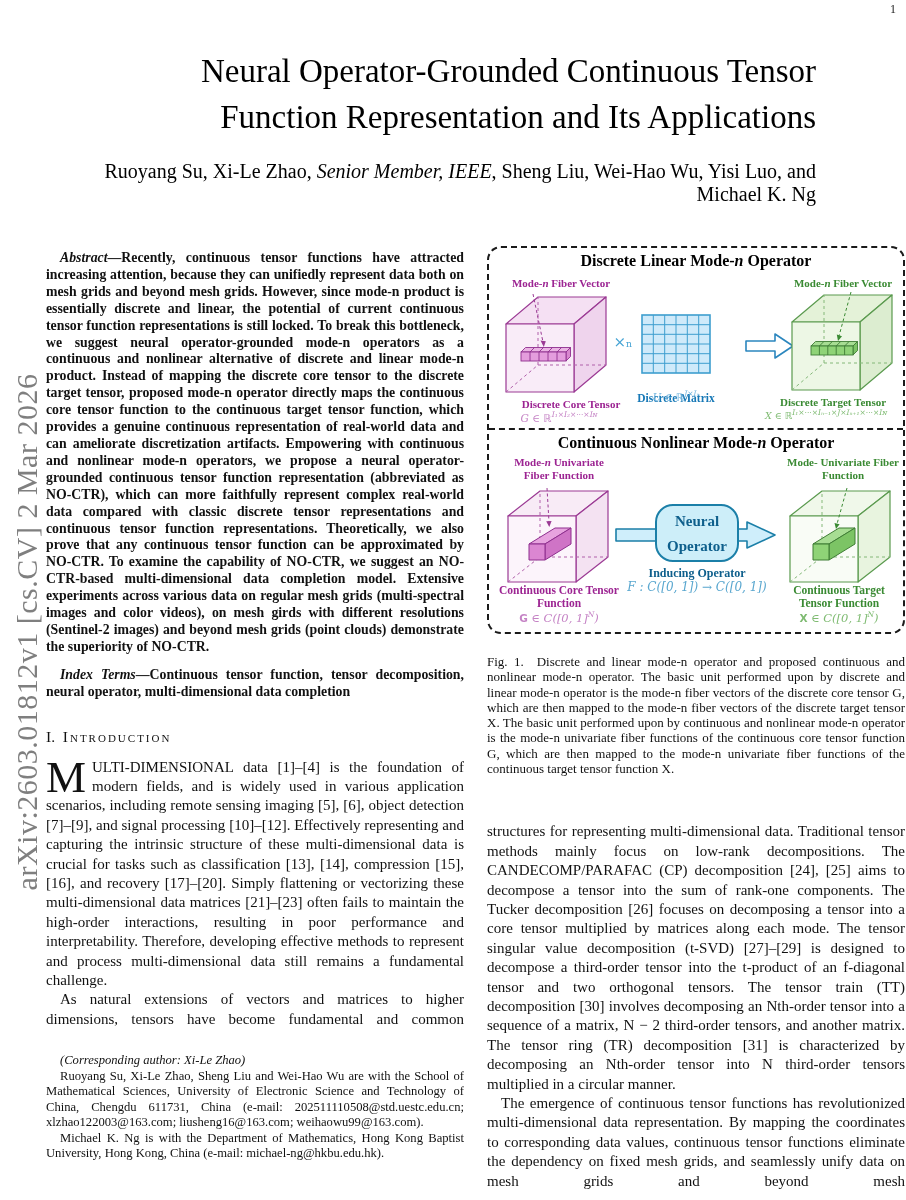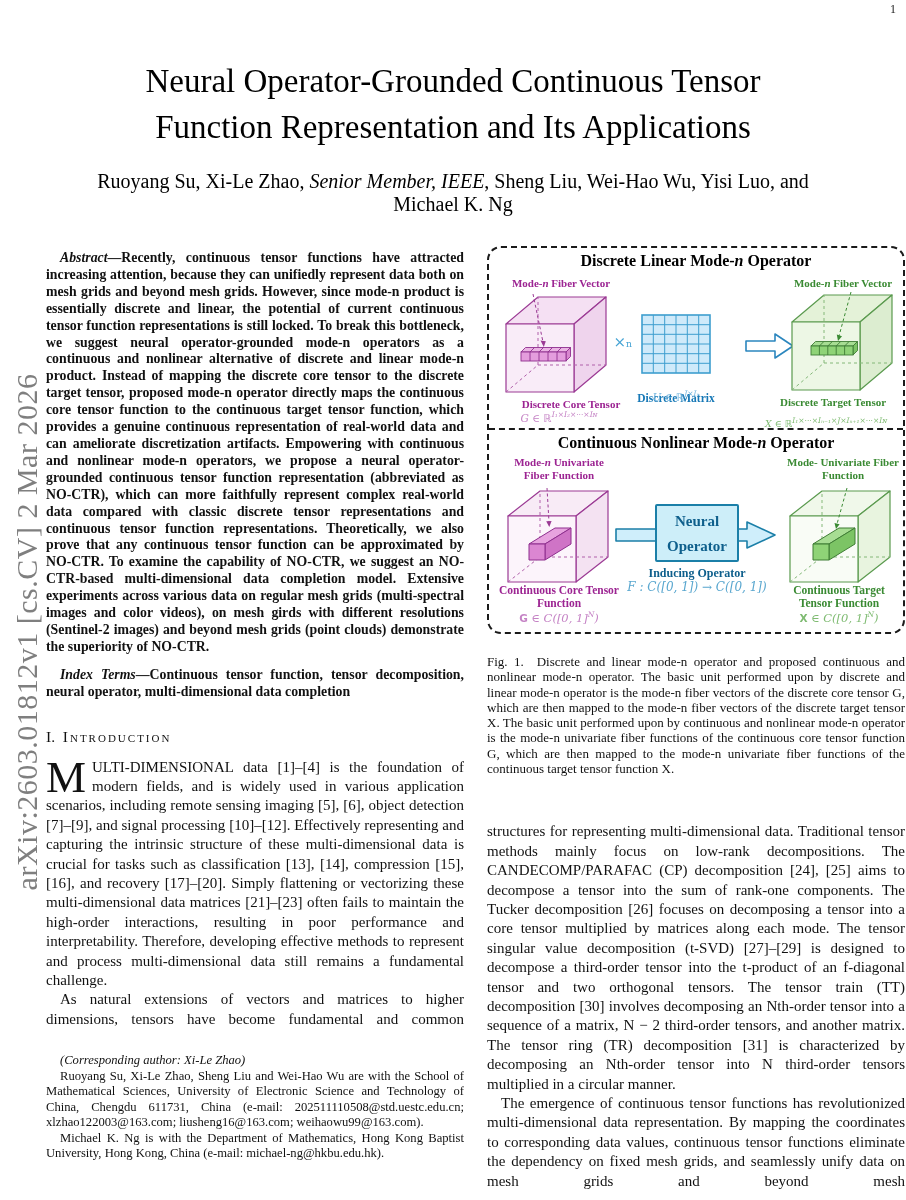--- a/index.html
+++ b/index.html
@@ -7,21 +7,21 @@
     width:906px;height:1200px;background:#ffffff;position:relative;
     font-family:"Liberation Serif","DejaVu Serif",serif;color:#111;
     overflow:hidden;
   }
   .pageno{position:absolute;top:2px;left:890px;font-size:12px;color:#222;}
   .arxiv{
     position:absolute;top:632px;left:27px;transform:translate(-50%,-50%) rotate(-90deg);
     white-space:nowrap;font-size:30px;color:#7f7f7f;letter-spacing:0.5px;
     font-family:"Liberation Serif","DejaVu Serif",serif;
   }
-  .header{position:absolute;top:58px;left:90px;width:726px;text-align:center;}
+  .header{position:absolute;top:48px;left:90px;width:726px;text-align:right;}
   .title{font-size:33px;font-weight:400;line-height:46px;margin:0;color:#000;}
   .authors{margin-top:20px;font-size:20px;color:#000;}
   .col{position:absolute;text-align:justify;}
   .col-left{left:46px;top:250px;width:418px;}
   .col-right{left:487px;top:246px;width:418px;}
   .abstract,.indexterms{
     font-weight:bold;font-size:13.8px;line-height:16.9px;margin:0;
   }
   .indexterms{margin-top:11px;}
   .lead-label{font-style:italic;font-weight:bold;}
@@ -47,21 +47,21 @@
   .grnlabel{color:#3a8a33;font-weight:bold;font-size:11px;line-height:13px;}
   .blulabel{color:#1778b6;font-weight:bold;font-size:11.5px;}
   .formula{font-style:italic;font-size:10.5px;font-family:"DejaVu Serif","DejaVu Sans",serif;}
   .formula sup{font-size:7.5px;}
   .f-mag{color:#c583c5;}
   .f-grn{color:#7fbb72;}
   .f-blu{color:#6fb3dd;}
   .timesn{color:#45a3d4;font-size:15px;font-family:"DejaVu Serif","DejaVu Sans",serif;}
   .neuralbox{
     left:166px;top:256px;width:84px;height:58px;box-sizing:border-box;
-    background:#cdeef9;border:2px solid #1b7fa8;border-radius:2px;
+    background:#cdeef9;border:2px solid #1b7fa8;border-radius:18px;
     color:#0e5f8c;font-weight:bold;font-size:15px;line-height:25px;padding-top:3px;
   }
   .inducing{color:#0e5f8c;font-weight:bold;font-size:12px;}
   .f-induce{color:#5aa7cf;font-size:12px;}
   .caption{font-size:13px;line-height:15.3px;margin-top:20px;text-align:justify;}
   .rightbody{margin-top:46px;}
   svg.cube,svg.mat,svg.barrow{position:absolute;}
 </style>
 </head>
 <body>
@@ -178,21 +178,21 @@
           <line x1="57.6" y1="56" x2="62.1" y2="51.5"></line>
       </g>
       <line x1="64" y1="2" x2="52" y2="46" stroke="#3a8a33" stroke-width="1" stroke-dasharray="3,2.5"></line>
       <polygon points="51,51 49.8,44.5 55,46.2" fill="#3a8a33"></polygon>
     </svg>
 
     <div class="fablock maglabel" style="left:14px;top:150px;width:136px;">Discrete Core Tensor</div>
     <div class="fablock formula f-mag" style="left:2px;top:162px;width:136px;"><span>G ∈ ℝ</span><sup>I₁×I₂×···×Iɴ</sup></div>
 
     <div class="fablock grnlabel" style="left:276px;top:148px;width:136px;">Discrete Target Tensor</div>
-    <div class="fablock formula f-grn" style="left:258px;top:168px;width:158px;font-size:9.5px;"><span>X ∈ ℝ</span><sup>I₁×···×Iₙ₋₁×J×Iₙ₊₁×···×Iɴ</sup></div>
+    <div class="fablock formula f-grn" style="left:258px;top:160px;width:158px;font-size:9.5px;"><span>X ∈ ℝ</span><sup>I₁×···×Iₙ₋₁×J×Iₙ₊₁×···×Iɴ</sup></div>
 
     <div class="divider"></div>
 
     <div class="fablock paneltitle" style="top:186px;"><span>Continuous Nonlinear Mode-</span><i>n</i><span> Operator</span></div>
 
     <div class="fablock maglabel" style="left:14px;top:208px;width:112px;"><span>Mode-</span><i>n</i><span> Univariate Fiber Function</span></div>
     <div class="fablock grnlabel" style="left:298px;top:208px;width:112px;"><span>Mode-</span><i></i><span> Univariate Fiber Function</span></div>
 
     <svg class="cube" style="left:14px;top:238px;" width="112" height="102" viewBox="0 0 112 102">
       <g stroke="#9b3a94" stroke-width="1.2" stroke-linejoin="round">

